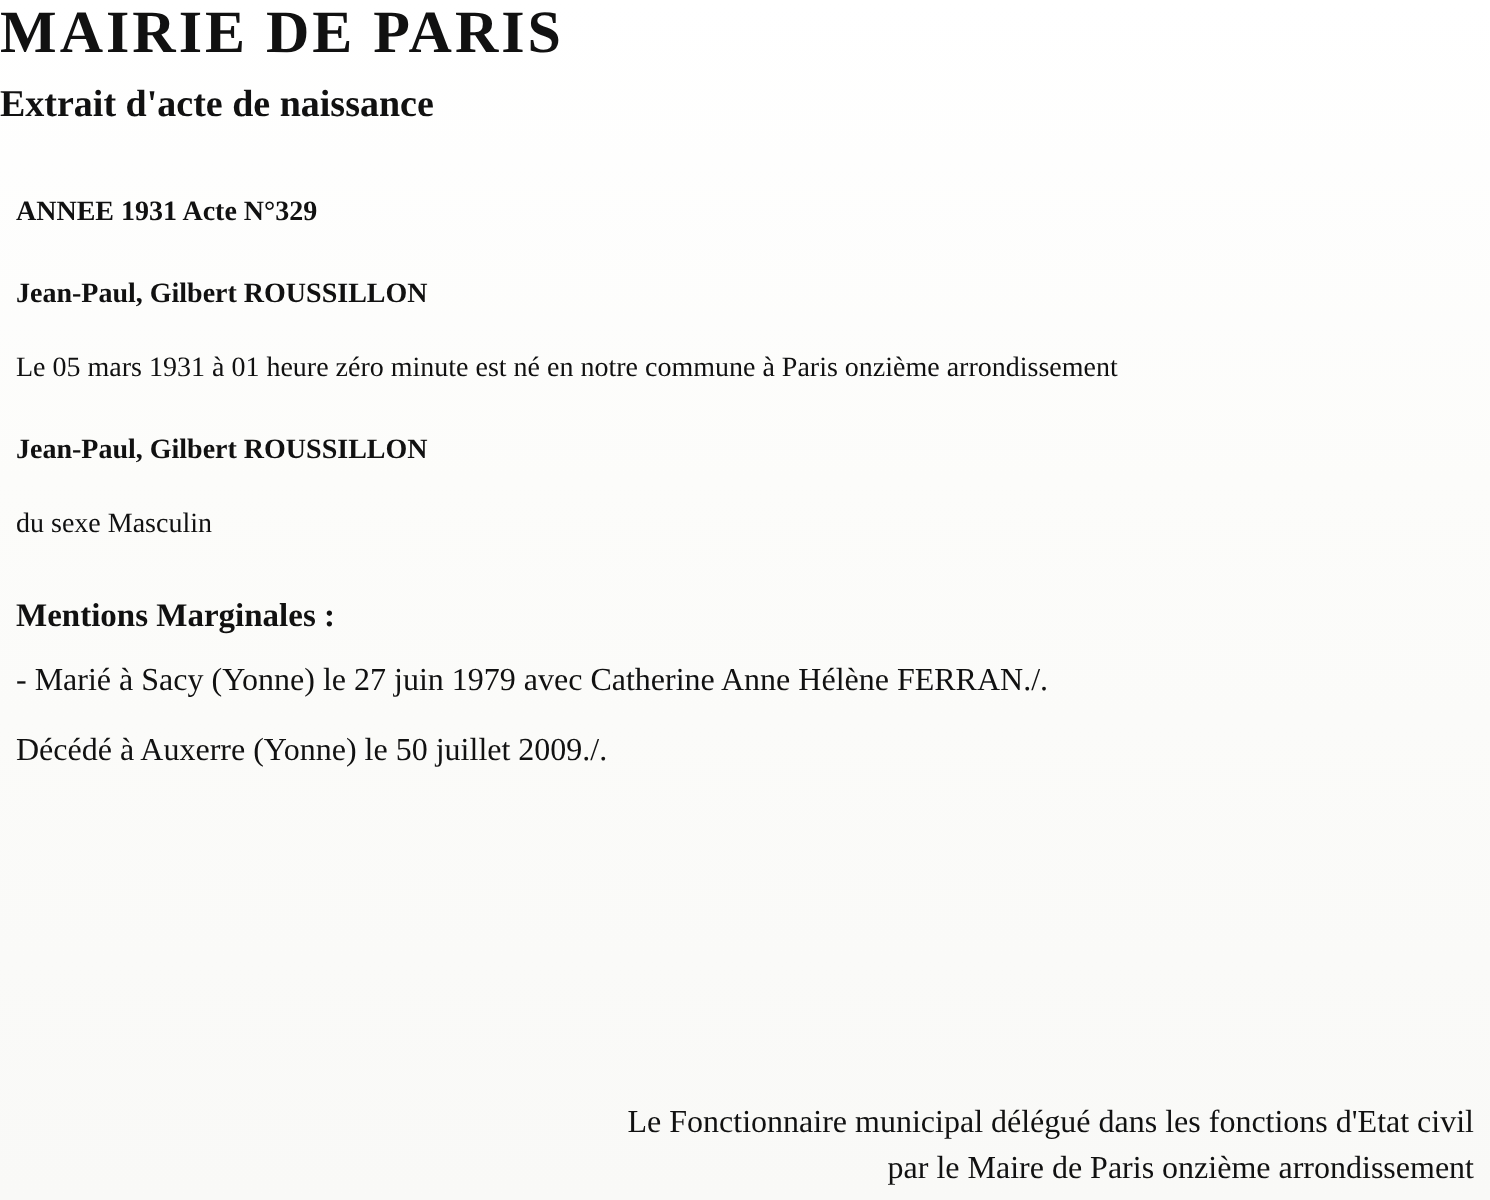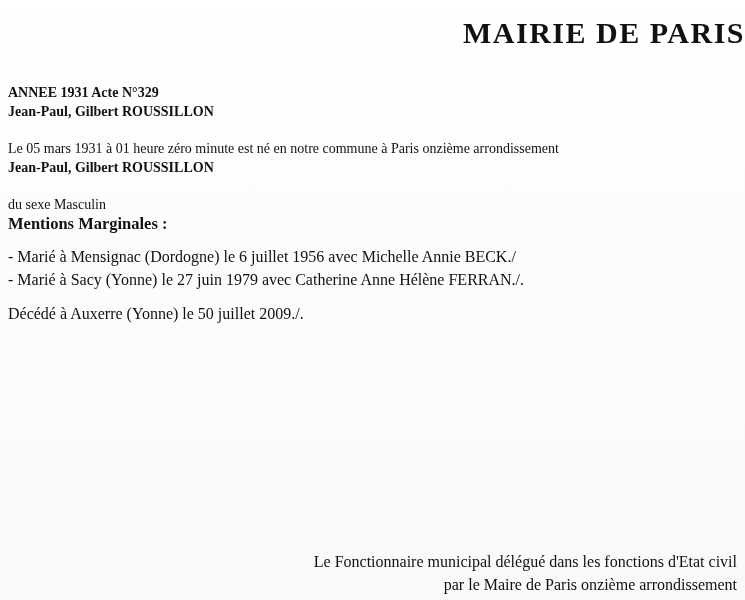--- a/index.html
+++ b/index.html
@@ -16,22 +16,22 @@
   }
   .page {
     position: relative;
     width: 745px;
     height: 600px;
     box-sizing: border-box;
     padding: 0;
     background: linear-gradient(180deg, #ffffff 0%, #fcfcfa 40%, #f9f9f7 100%);
   }
   .title-block {
-    text-align: right;
-    padding-top: 16px;
+    text-align: left;
+    padding-top: 0;
   }
   .doc-title {
     font-size: 30px;
     font-weight: bold;
     letter-spacing: 1.5px;
     font-family: "Liberation Serif", serif;
   }
   .doc-subtitle {
     font-size: 19px;
     font-weight: bold;
@@ -42,22 +42,22 @@
     padding: 0 10px 0 8px;
     margin-top: 34px;
   }
   .line {
     font-size: 14px;
     line-height: 1.35;
   }
   .line.bold {
     font-weight: bold;
   }
-  .gap-lg { }
-  .gap-md { }
+  .gap-lg { margin-top: 26px; }
+  .gap-md { margin-top: 22px; }
   .gap-sm { margin-top: 18px; }
   .mentions-title {
     font-weight: bold;
     font-size: 16.5px;
   }
   .mention-list {
     margin-top: 12px;
   }
   .mention-item {
     font-size: 16px;
@@ -78,38 +78,38 @@
   }
   .footer div { white-space: nowrap; }
 </style>
 </head>
 <body>
 
 <div class="page">
 
   <div class="title-block">
     <div class="doc-title">MAIRIE DE PARIS</div>
+    <div class="doc-subtitle">Extrait d'acte de naissance</div>
   </div>
 
   <div class="body-block">
 
     <div class="line bold">ANNEE 1931 Acte N°329</div>
 
     <div class="line bold gap-md">Jean-Paul, Gilbert ROUSSILLON</div>
 
     <div class="line gap-sm">Le 05 mars 1931 à 01 heure zéro minute est né en notre commune à Paris onzième arrondissement</div>
 
     <div class="line bold gap-md">Jean-Paul, Gilbert ROUSSILLON</div>
 
     <div class="line gap-sm">du sexe Masculin</div>
 
     <div class="mentions-title gap-lg">Mentions Marginales :</div>
 
     <div class="mention-list">
-      <div class="mention-item">- Marié à Mensignac (Dordogne) le 6 juillet 1956 avec Michelle Annie BECK./</div>
       <div class="mention-item">- Marié à Sacy (Yonne) le 27 juin 1979 avec Catherine Anne Hélène FERRAN./.</div>
     </div>
 
     <div class="decease">Décédé à Auxerre (Yonne) le 50 juillet 2009./.</div>
 
   </div>
 
   <div class="footer">
     <div>Le Fonctionnaire municipal délégué dans les fonctions d'Etat civil</div>
     <div>par le Maire de Paris onzième arrondissement</div>

